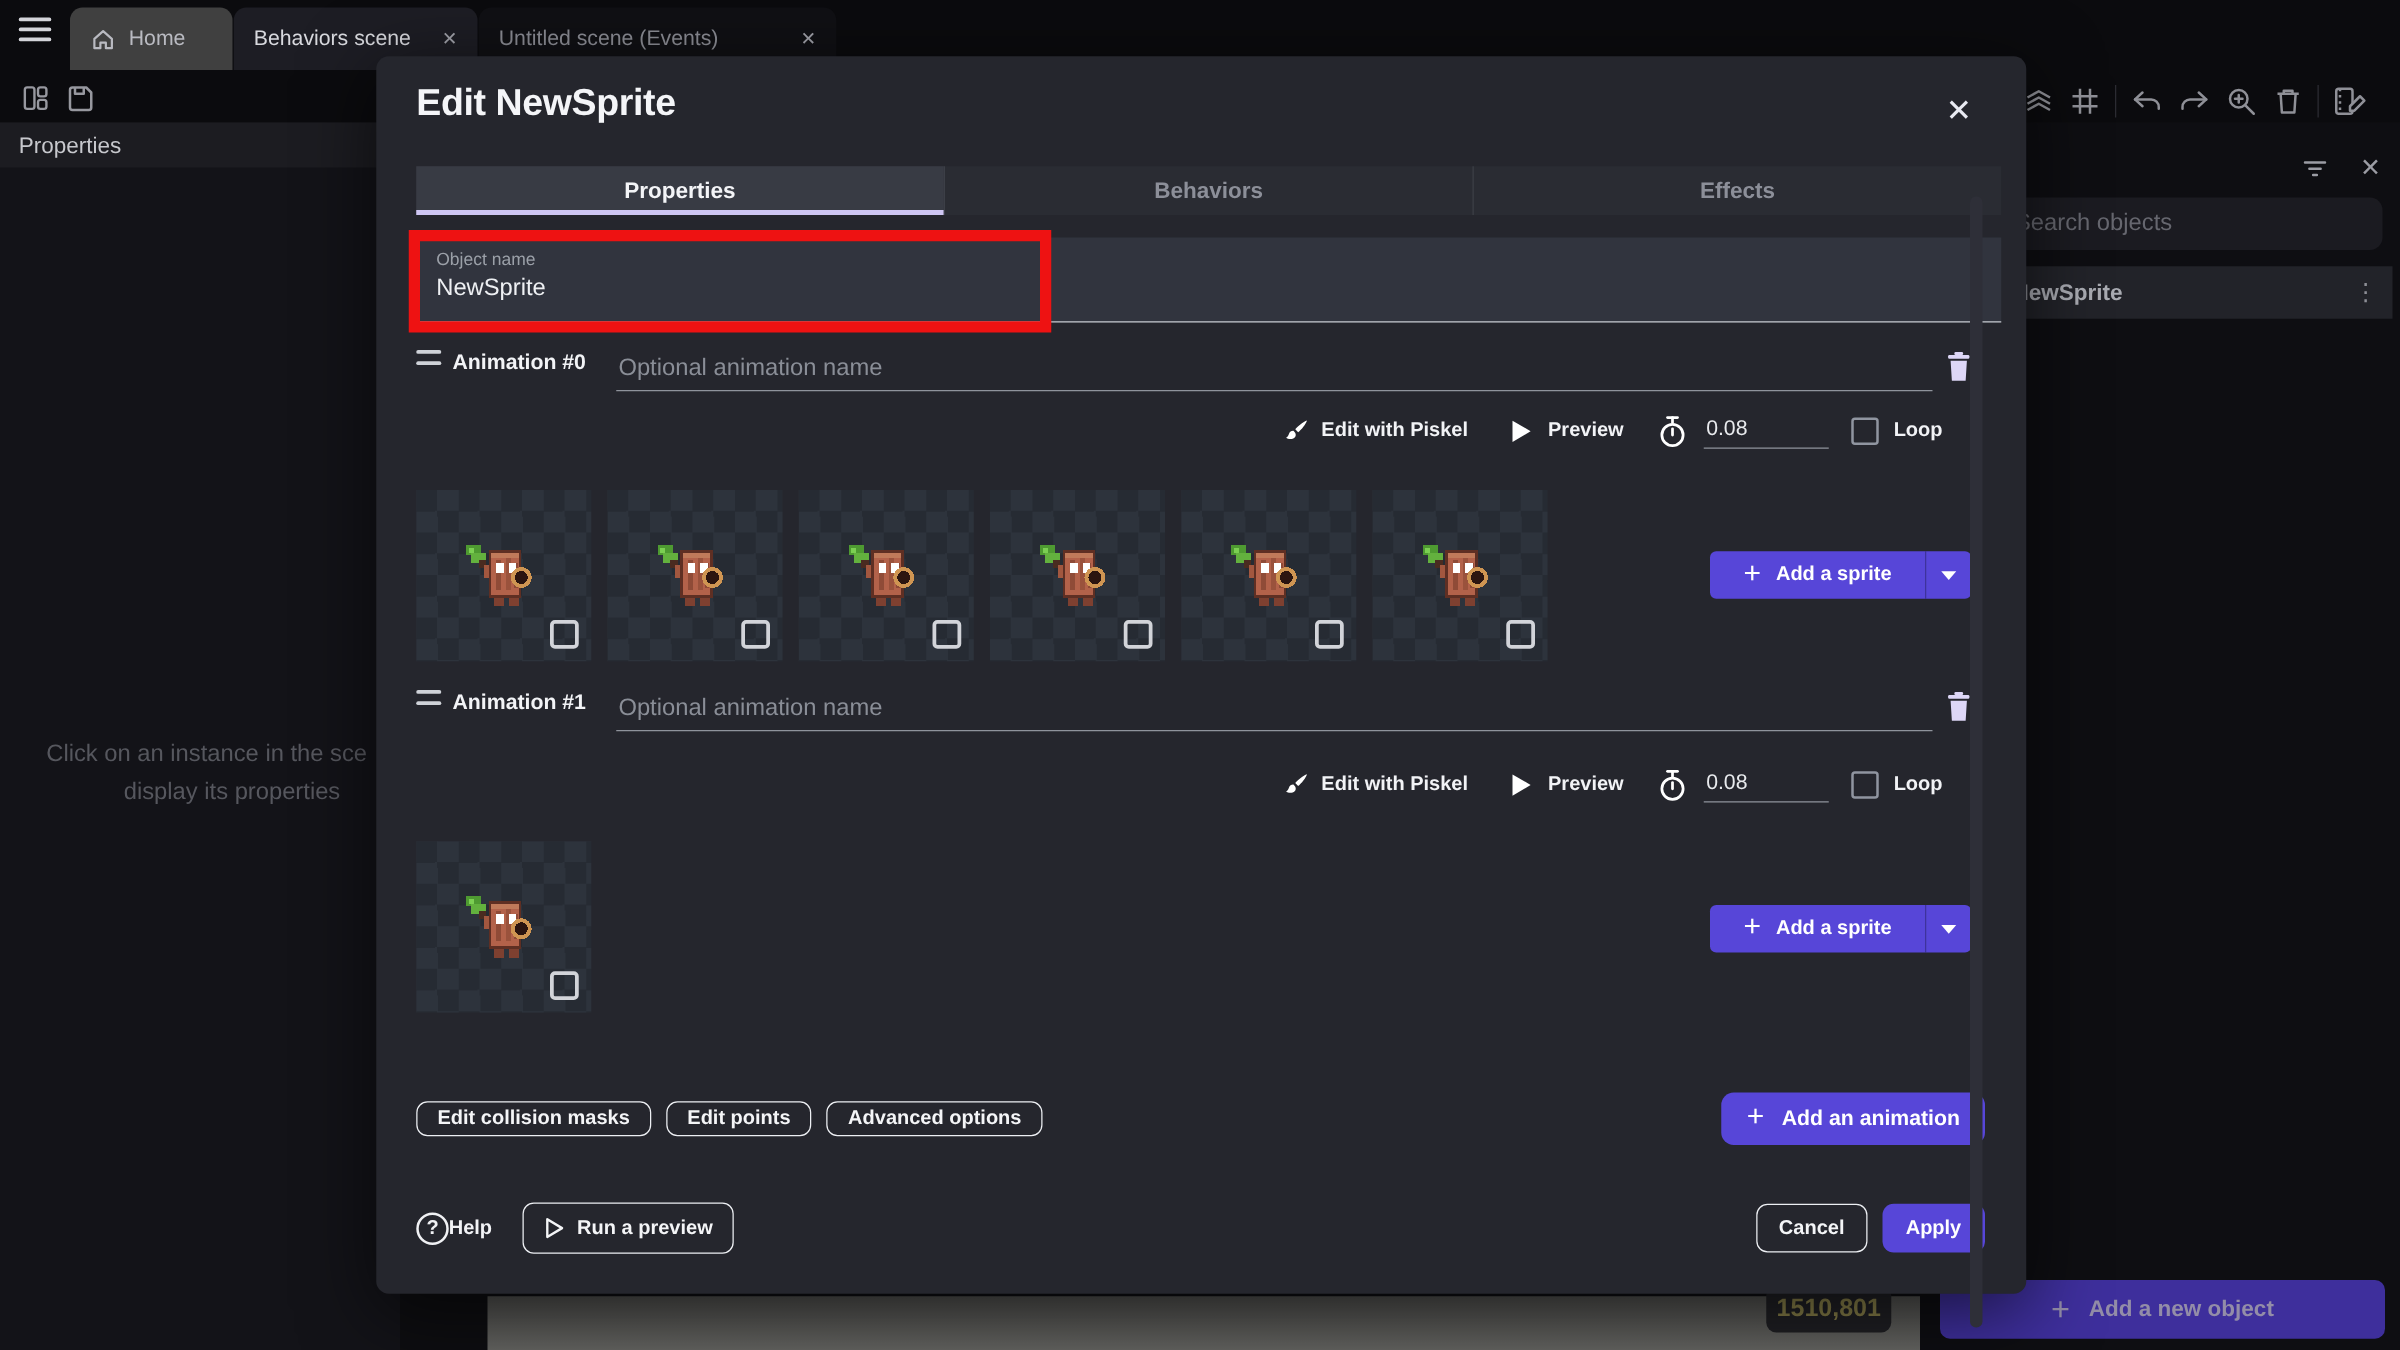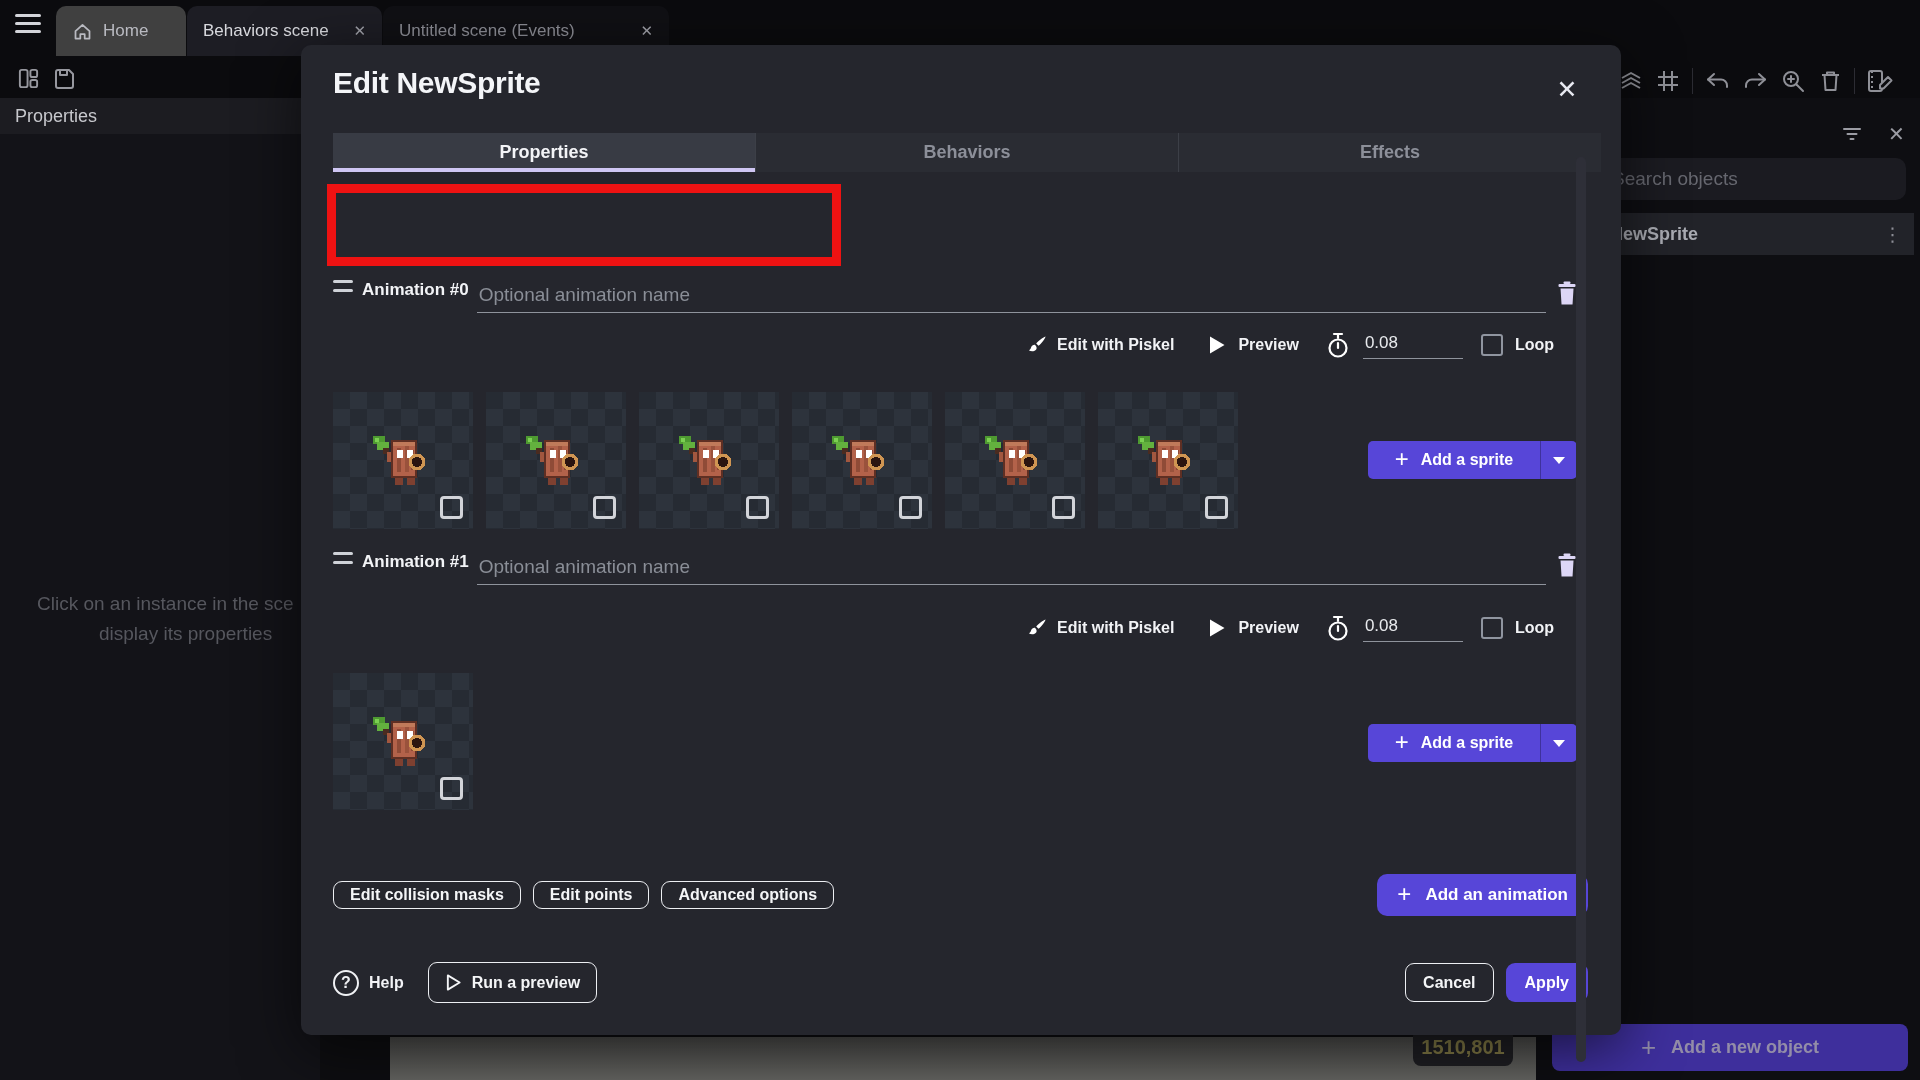--- a/index.html
+++ b/index.html
@@ -81,21 +81,21 @@
                    border-bottom:1px solid #c6c9d0; padding:9px 0 0 16px; cursor:text; }
   .objname-label { font-size:14px; color:#9ba0a8; }
   .objname-value { margin-top:5px; width:600px; background:transparent; border:none; outline:none;
                    font-size:19px; color:#eef0f3; font-family:"Liberation Sans",sans-serif; }
 
   .anim-header { left:32px; top:235px; width:1245px; height:40px; display:flex; align-items:flex-start; }
   .anim-header.a1 { top:507px; }
   .drag-handle { width:20px; height:12px; display:flex; flex-direction:column; justify-content:space-between; cursor:grab; }
   .drag-handle span { display:block; height:3px; border-radius:2px; background:#cfd2d8; }
   .anim-label { margin-left:9px; font-size:17px; font-weight:bold; color:#f2f3f6; white-space:nowrap; }
-  .anim-name-input { flex:1; margin-left:8px; margin-right:10px; background:transparent; border:none;
+  .anim-name-input { flex:1; margin-left:24px; margin-right:10px; background:transparent; border:none;
                      border-bottom:1px solid #8f939c; outline:none; padding:4px 2px 6px 2px;
                      font-size:19px; color:#d8dade; font-family:"Liberation Sans",sans-serif; }
   .anim-name-input::placeholder { color:#8a8e97; }
   .trash-btn { width:22px; height:26px; cursor:pointer; flex-shrink:0; }
 
   .piskel-row { left:32px; width:1221px; height:40px; display:flex; align-items:center;
                 justify-content:flex-end; color:#f2f3f6; }
   .piskel-row.a0 { top:280px; }
   .piskel-row.a1 { top:563px; }
   .piskel-row .txtbtn { font-size:16px; font-weight:bold; cursor:pointer; white-space:nowrap; }
@@ -134,21 +134,21 @@
                  display:flex; align-items:center; justify-content:center;
                  font-family:"Liberation Sans",sans-serif; }
   .add-anim-btn { margin-left:auto; height:42px; padding:0 20px; border-radius:10px; gap:14px; }
   .add-anim-btn .plus { font-size:24px; font-weight:400; margin-top:-2px; }
   .add-anim-btn .lbl { font-size:17px; font-weight:bold; }
 
   .footer-row { left:32px; top:917px; width:1255px; height:41px; display:flex; align-items:center; }
   .help-icon { width:26px; height:26px; border:2px solid #f0f1f4; border-radius:50%;
                display:flex; align-items:center; justify-content:center;
                font-size:16px; font-weight:bold; color:#f0f1f4; cursor:pointer; }
-  .help-lbl { margin-left:10px; font-size:16px; font-weight:bold; color:#f2f3f6; cursor:pointer; }
+  .help-lbl { font-size:16px; font-weight:bold; color:#f2f3f6; cursor:pointer; }
   .run-preview-btn { margin-left:24px; height:41px; }
   .cancel-btn { margin-left:auto; height:39px; padding:0 17px; }
   .apply-btn { margin-left:12px; height:39px; padding:0 19px; font-size:16px; font-weight:bold; }
 
   .dlg-scrollbar { left:1275px; top:112px; width:10px; height:905px; background:#2e2f38; border-radius:5px; }
 
   
   .red-annotation { left:327px; top:184px; width:514px; height:82px;
                     border:9px solid #ee1212; z-index:30; pointer-events:none; }
 </style>
@@ -287,20 +287,24 @@
   <div class="abs dialog">
     <div class="abs dialog-title">Edit NewSprite</div>
     <div class="abs dialog-close">✕</div>
 
     <div class="abs dlg-tabs">
       <div class="dlg-tab active">Properties</div>
       <div class="dlg-tab">Behaviors</div>
       <div class="dlg-tab">Effects</div>
     </div>
 
+    <div class="abs objname-field">
+      <div class="objname-label">Object name</div>
+      <input class="objname-value" type="text" value="NewSprite" style="">
+    </div>
 
     <div class="abs anim-header a0">
       <div class="drag-handle">
           <span></span>
           <span></span>
         </div>
       <div class="anim-label">Animation #0</div>
       <input class="anim-name-input" type="text" placeholder="Optional animation name" style="">
       <svg class="trash-btn" viewBox="0 0 22 26">
           <rect x="2.5" y="4" width="17" height="3" rx="1" fill="#ddd6f6"></rect>

